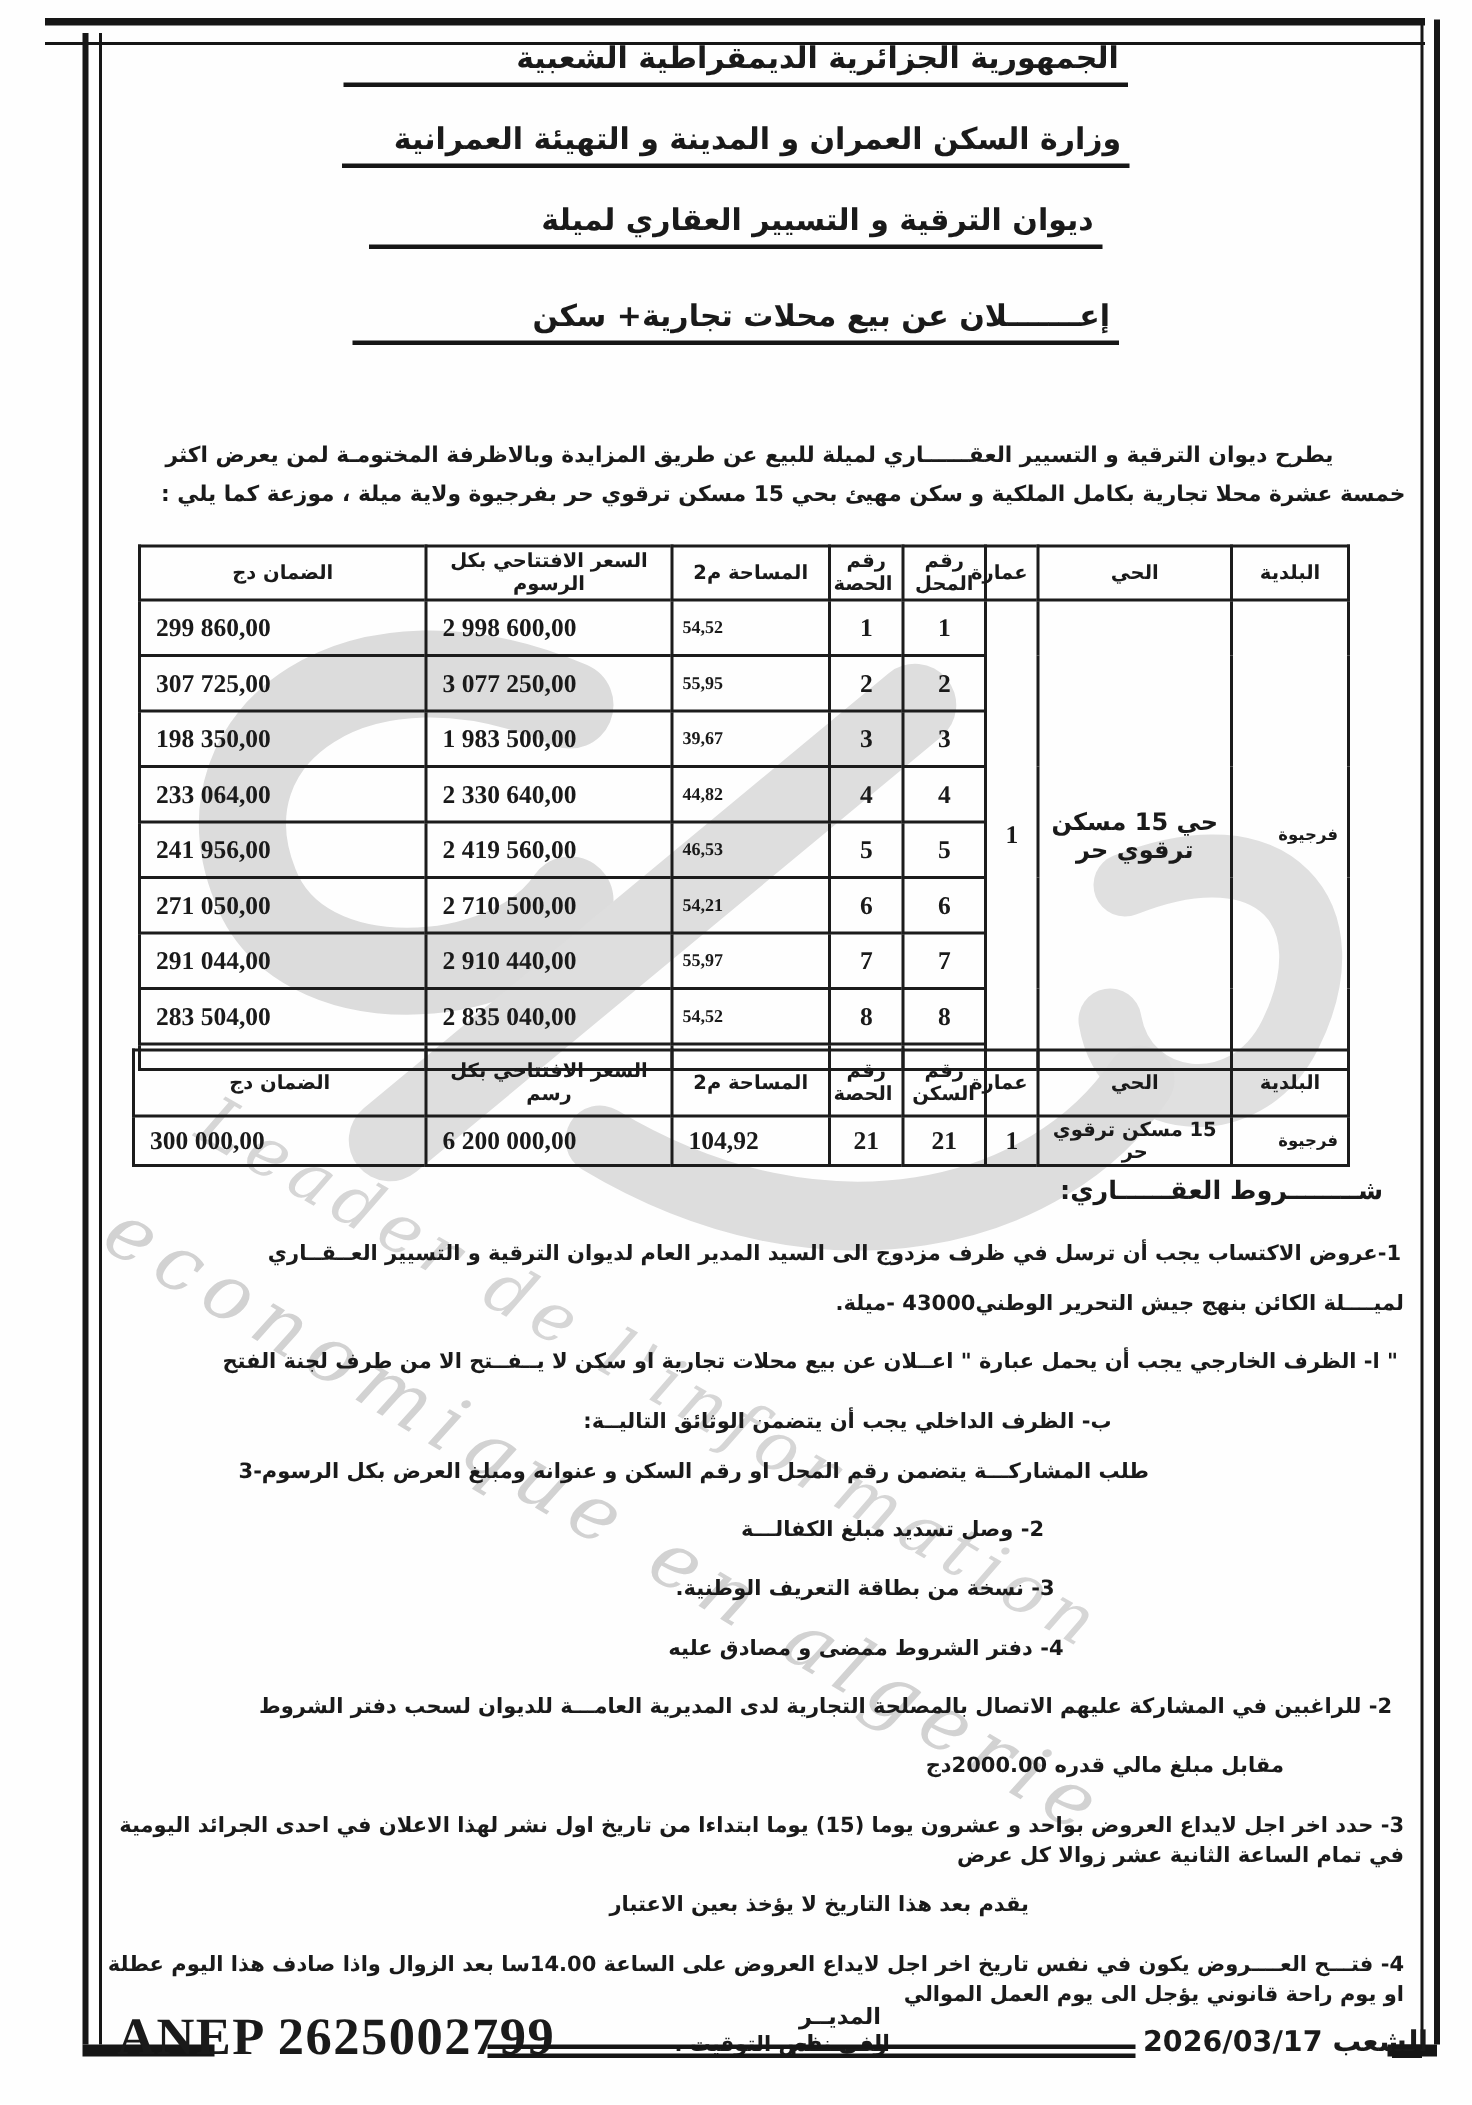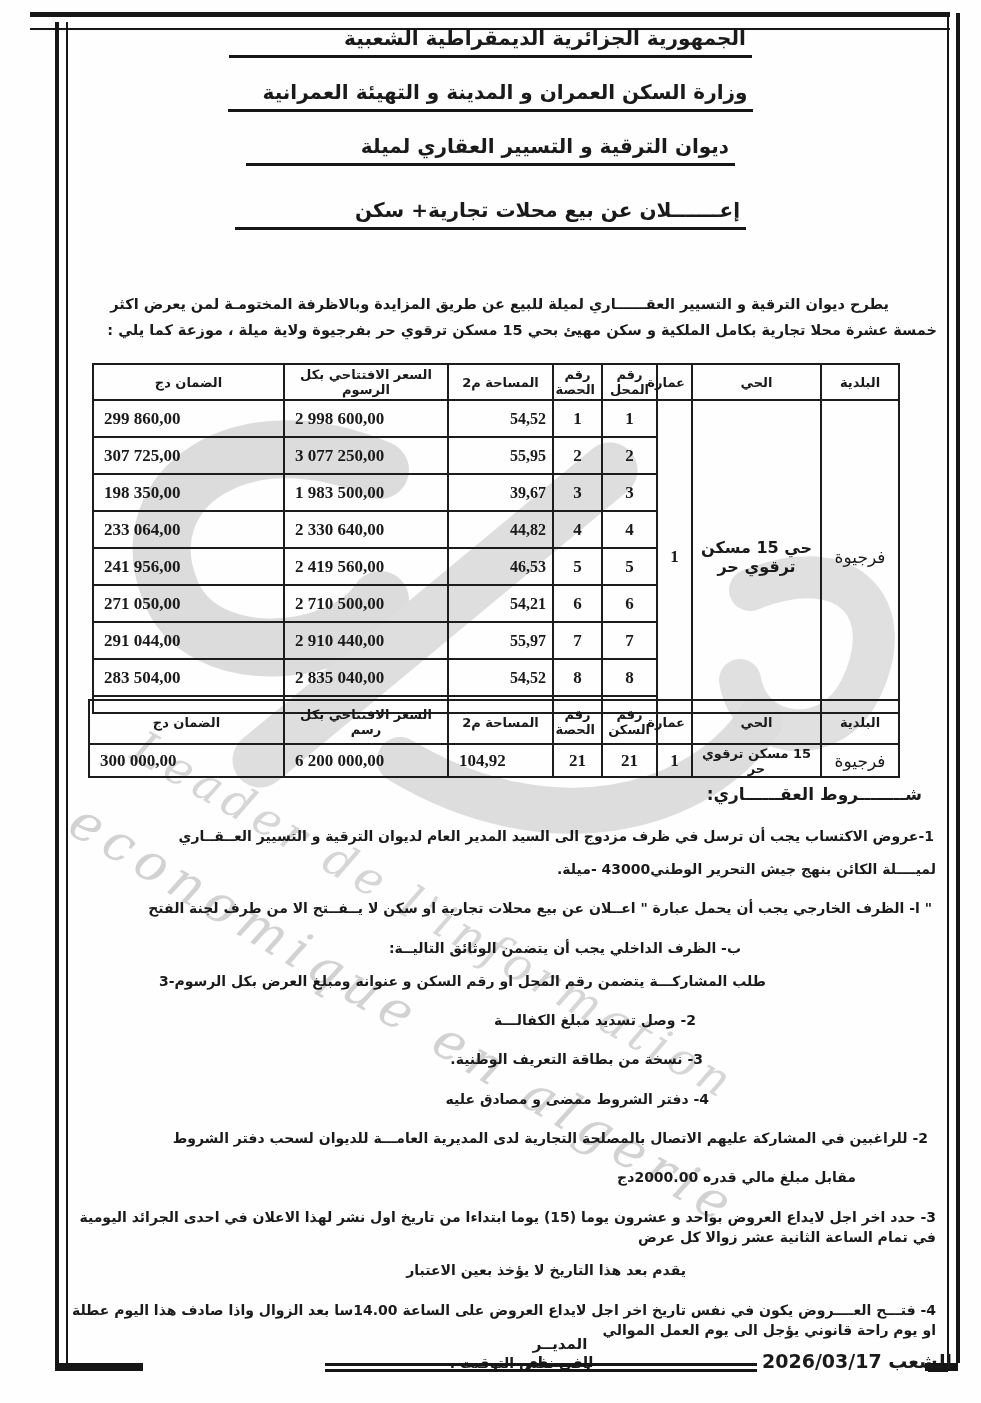--- a/index.html
+++ b/index.html
@@ -40,23 +40,23 @@
   .t1{position:absolute;left:92px;top:363px;width:806px;}
   .t2{position:absolute;left:88px;top:699px;width:810px;}
   td,th{border:2px solid #1c1c1c;padding:0 6px;vertical-align:middle;background:transparent;}
   th{font-size:13px;font-weight:bold;height:34px;}
   .t1 td{height:35px;}
   .t2 th{height:42px;}
   .t2 td{height:31px;}
   .num{font-family:"Liberation Serif",serif;font-weight:bold;font-size:17px;text-align:left;
        direction:ltr;padding-left:10px;}
   .numc{font-family:"Liberation Serif",serif;font-weight:bold;font-size:17px;text-align:center;}
-  .areac{font-family:"Liberation Serif",serif;font-weight:bold;font-size:16px;text-align:right;border-radius:15px;}
+  .areac{font-family:"Liberation Serif",serif;font-weight:bold;font-size:12px;text-align:left;border-radius:15px;}
   .merged{font-size:16px;font-weight:bold;text-align:center;}
-  .muni{font-size:17px;font-weight:normal;text-align:center;}
+  .muni{font-size:11px;font-weight:bold;}
   .empty-row td{height:15px;}
   .t2 .hood{font-size:13px;font-weight:bold;text-align:center;}
   
   .conds{position:absolute;left:60px;top:782px;width:876px;direction:rtl;text-align:right;
          font-size:14px;font-weight:bold;line-height:1.45;}
   .c-title{font-size:17px;margin-right:14px;}
   .cl{white-space:normal;}
   .m0{margin-top:19px;}  .m1{margin-top:13px;}
   .c0{margin-right:2px;}   .c1{} .c2{margin-right:4px;}
   .c3{margin-right:195px;} .c4{margin-right:170px;} .c5{margin-right:240px;}
@@ -252,19 +252,20 @@
       <div class="cl c6 m0">3- نسخة من بطاقة التعريف الوطنية.</div>
       <div class="cl c7 m0">4- دفتر الشروط ممضى و مصادق عليه</div>
       <div class="cl c8 m0">2- للراغبين في المشاركة عليهم الاتصال بالمصلحة التجارية  لدى المديرية العامـــة للديوان لسحب دفتر الشروط</div>
       <div class="cl c9 m0">مقابل مبلغ مالي قدره 2000.00دج</div>
       <div class="cl c10 m0">3- حدد اخر اجل لايداع العروض بواحد و عشرون يوما  (15) يوما ابتداءا من تاريخ اول نشر لهذا الاعلان في احدى الجرائد اليومية في تمام الساعة الثانية عشر زوالا كل عرض</div>
       <div class="cl c11 m1">يقدم  بعد هذا التاريخ لا يؤخذ بعين الاعتبار</div>
       <div class="cl c12 m0">4- فتـــح العــــروض يكون في نفس تاريخ اخر اجل لايداع العروض على الساعة 14.00سا  بعد الزوال  واذا صادف هذا اليوم عطلة او يوم راحة قانوني يؤجل الى يوم العمل الموالي</div>
       <div class="cl c13 m1">وفي نفس التوقيت .</div>
     </div>
 
+    <div class="anep">ANEP 2625002799</div>
     <div class="director">المديــر العــــــام</div>
     <div class="fline fline-a"></div>
     <div class="journal">الشعب 2026/03/17</div>
     <div class="fline fline-b"></div>
 
   </div>
 </div>
 
 </body></html>

